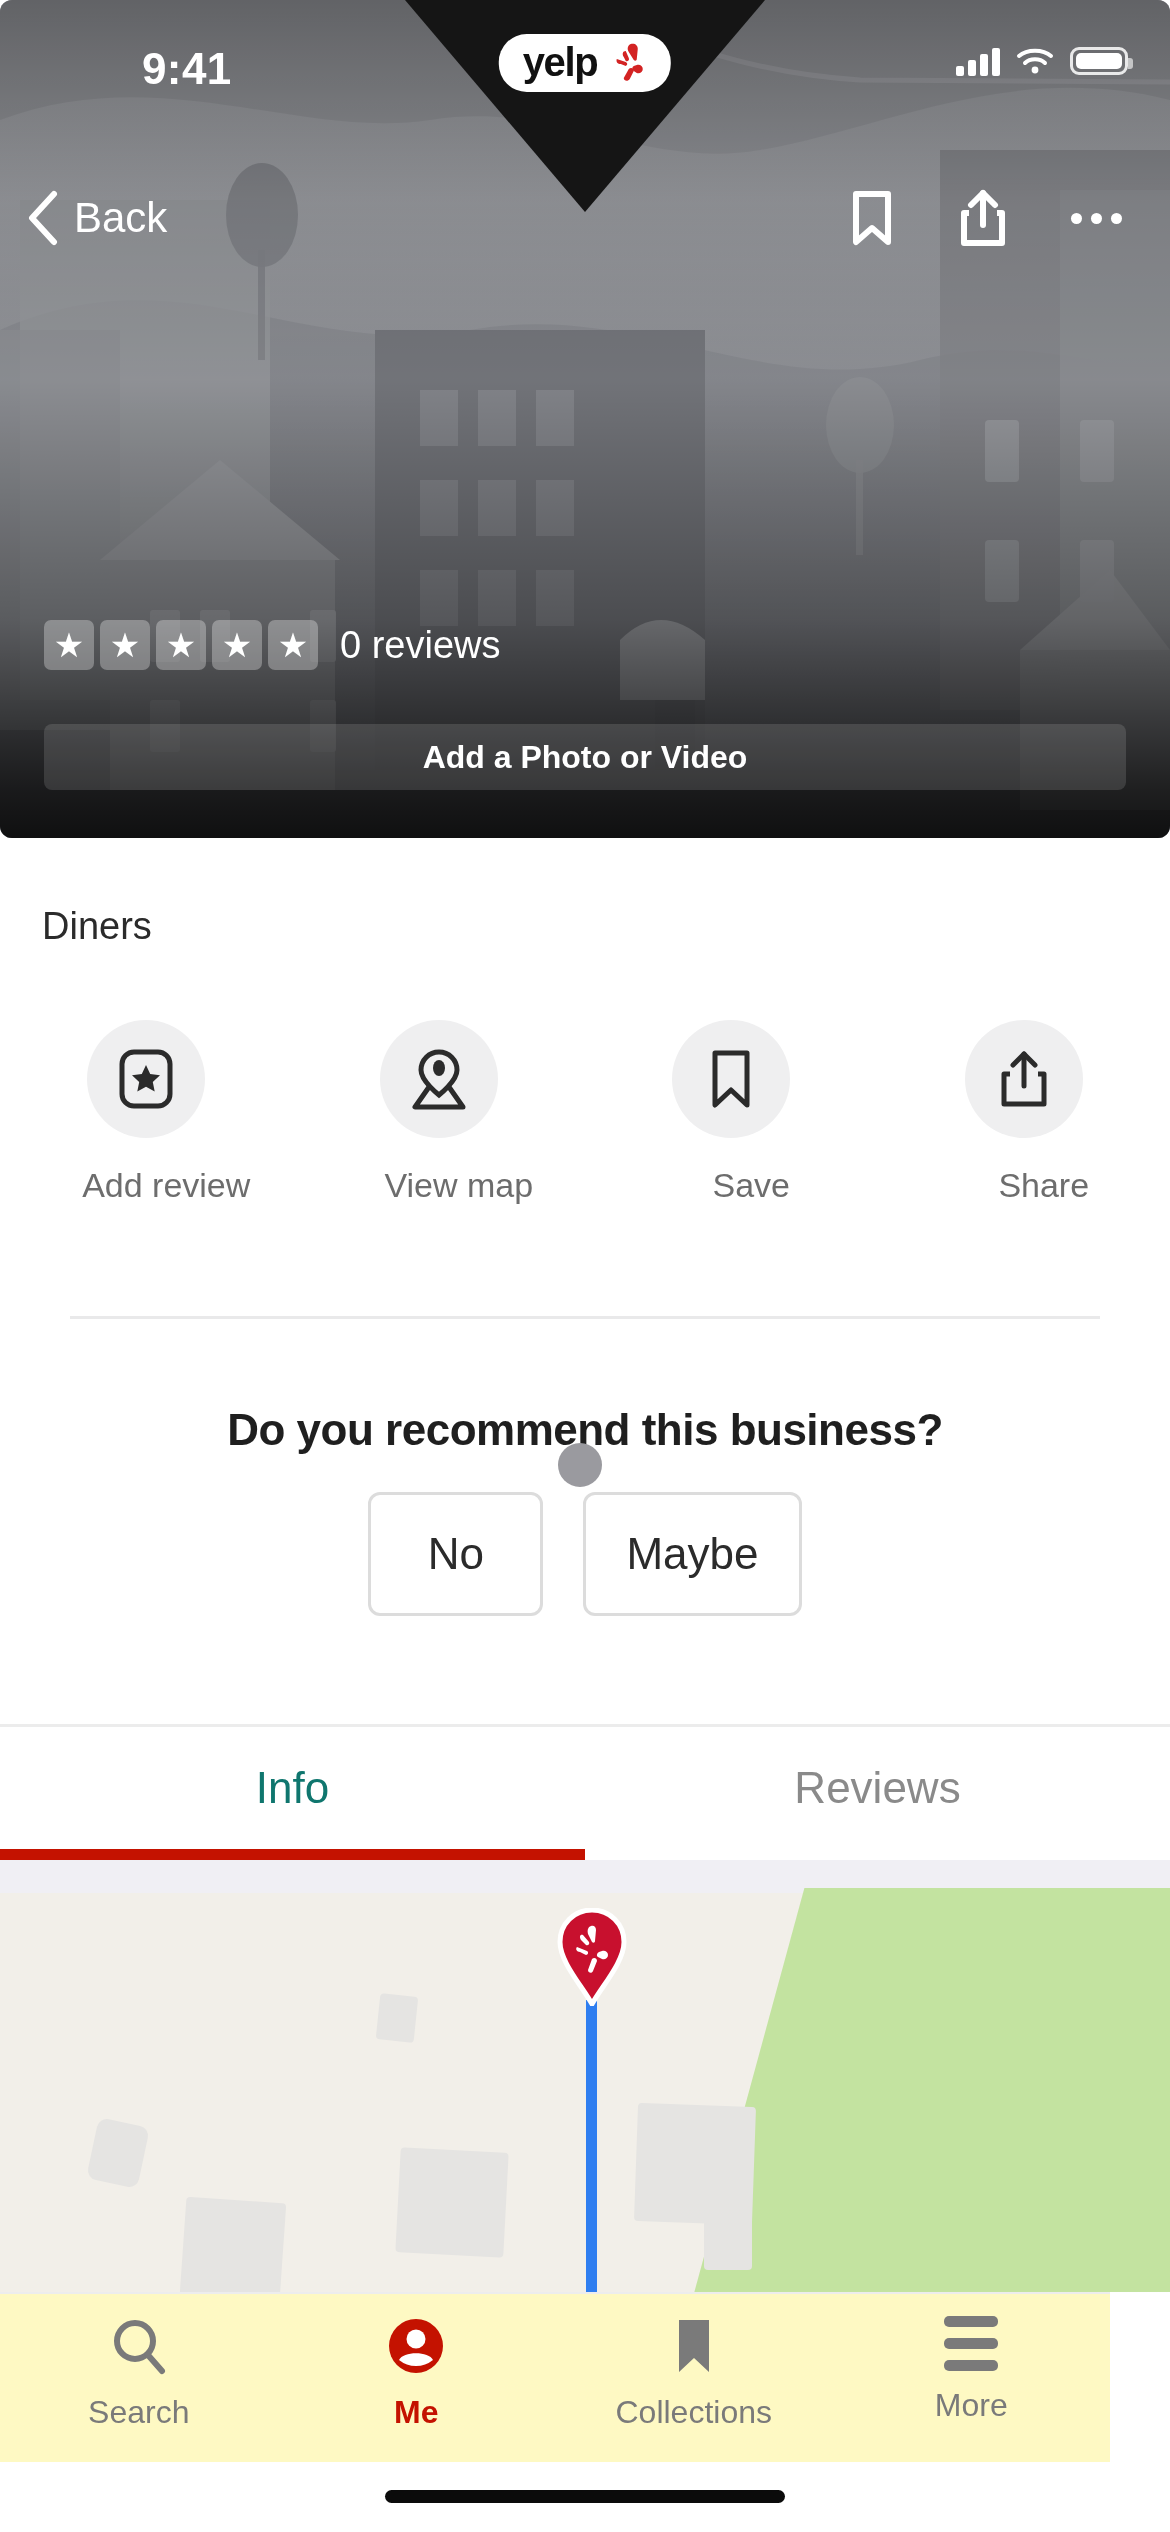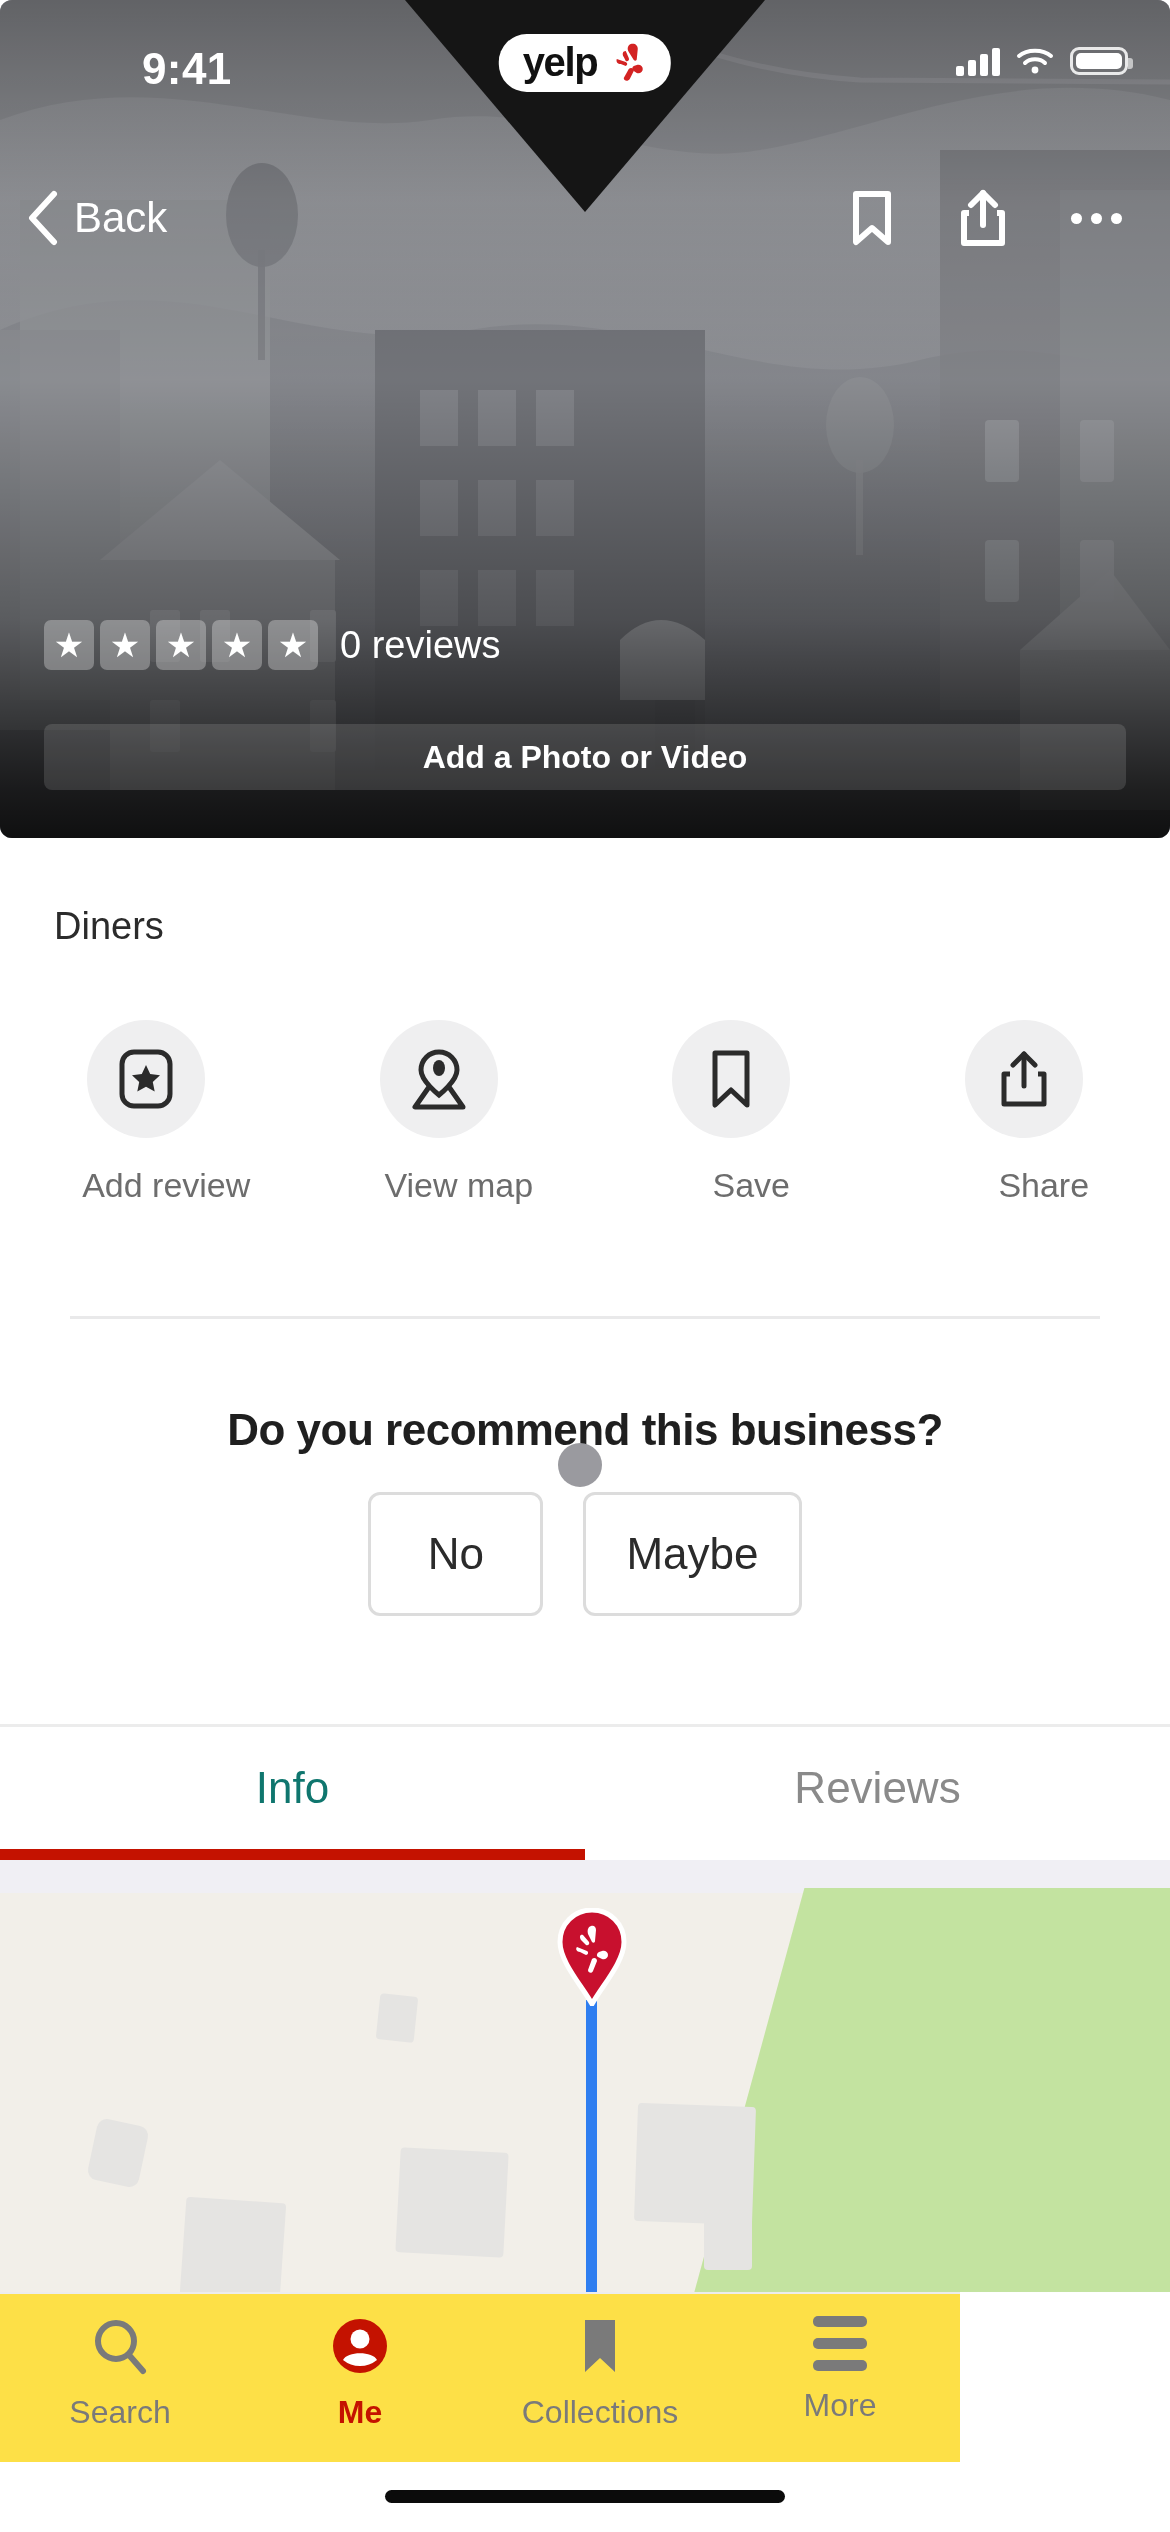--- a/index.html
+++ b/index.html
@@ -101,21 +101,21 @@
   .add-photo {
     position:absolute; left:44px; top:724px; width:1082px; height:66px;
     background:rgba(255,255,255,0.13);
     border-radius:8px; z-index:25;
     display:flex; align-items:center; justify-content:center; cursor:pointer;
   }
   .add-photo span { color:#fff; font-size:32px; font-weight:600; }
 
   
   .category {
-    position:absolute; left:54px; top:905px;
+    position:absolute; left:42px; top:905px;
     font-size:38px; color:#2b2b2b; font-weight:400;
   }
 
   .actions {
     position:absolute; left:0; top:1020px; width:1170px;
     display:flex;
   }
   .action { flex:1; display:flex; flex-direction:column; align-items:center; cursor:pointer; }
   .action-circle {
     width:118px; height:118px; border-radius:50%;
@@ -185,22 +185,22 @@
   .road {
     position:absolute; left:586px; top:140px; width:11px; height:292px;
     background:#2f7ef0;
   }
   .pin {
     position:absolute; left:556px; top:48px; width:72px; height:98px; z-index:6;
   }
 
   
   .bottomnav {
-    position:absolute; left:0; top:2292px; width:960px; height:170px;
-    background:#fde047; display:flex; border-top:2px solid #ededed;
+    position:absolute; left:0; top:2292px; width:1110px; height:170px;
+    background:#fef9c3; display:flex; border-top:2px solid #ededed;
   }
   .navitem {
     flex:1; display:flex; flex-direction:column; align-items:center;
     padding-top:22px; cursor:pointer;
   }
   .navitem .lbl { margin-top:16px; font-size:32px; color:#7a7a7a; }
   .navitem.active .lbl { color:#c41200; font-weight:700; }
   .burger { display:flex; flex-direction:column; gap:11px; }
   .burger i { display:block; width:54px; height:11px; background:#7a7a7a; border-radius:5px; }
 

